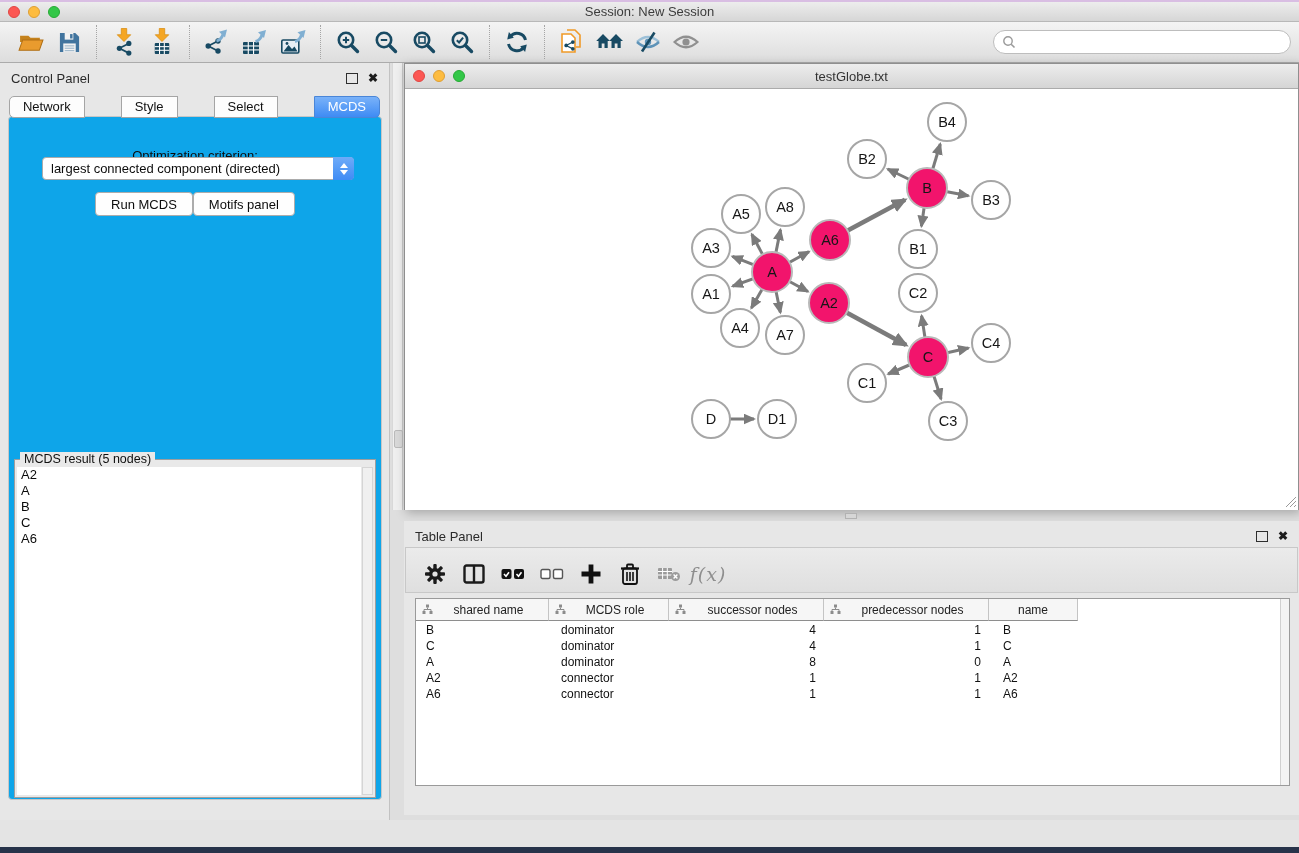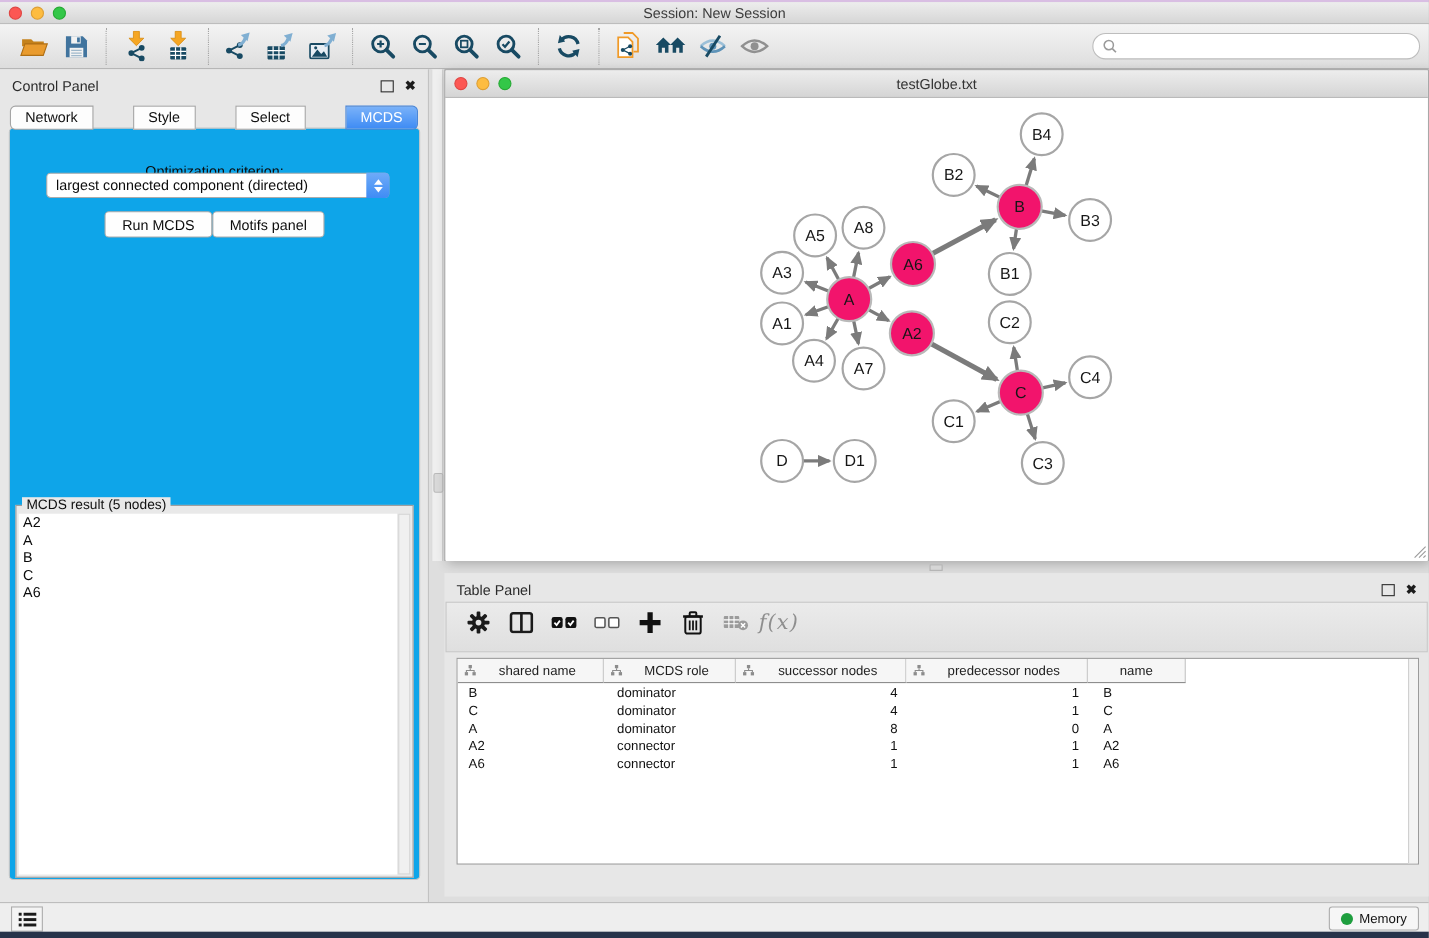--- a/index.html
+++ b/index.html
@@ -82,21 +82,21 @@
                display:flex;align-items:center;position:relative;}
   .nw-title{position:absolute;left:0;right:0;text-align:center;font-size:13px;color:#333;}
   .nw-content{position:relative;width:100%;height:421px;background:#fff;overflow:hidden;}
   .resize-grip{position:absolute;right:1px;bottom:1px;width:14px;height:14px;}
   .h-thumb{position:absolute;left:845px;top:450px;width:12px;height:6px;background:#D6D6D6;
            border:1px solid #B2B2B2;box-sizing:border-box;}
   
   .table-panel{position:absolute;left:404px;top:458px;width:895px;height:294px;background:#E7E7E7;}
   .tp-toolbar{position:absolute;left:1px;top:26px;width:893px;height:46px;
               background:linear-gradient(#EBEBEB,#DFDFDF);border:1px solid #C8C8C8;
-              display:flex;align-items:flex-start;padding-left:12px;box-sizing:border-box;gap:5px;}
+              display:flex;align-items:flex-end;padding-left:12px;box-sizing:border-box;gap:5px;}
   .tp-btn{width:34px;height:36px;display:flex;align-items:center;justify-content:center;cursor:pointer;}
   .tp-btn.disabled{cursor:default;}
   .fx{font-family:"DejaVu Serif",serif;font-style:italic;font-size:19px;color:#8E8E8E;letter-spacing:1px;}
   .node-table{position:absolute;left:11px;top:77px;width:875px;height:188px;background:#fff;
               border:1px solid #9A9A9A;box-sizing:border-box;overflow:hidden;}
   .tbl-header{position:absolute;left:0;top:0;height:22px;display:flex;}
   .th{height:22px;box-sizing:border-box;border-right:1px solid #C4C4C4;border-bottom:1px solid #8E8E8E;
       background:#F6F6F6;display:flex;align-items:center;padding:0 6px;font-size:12px;color:#222;cursor:pointer;}
   .th .lbl{flex:1;text-align:center;white-space:nowrap;}
   .th svg{margin-right:2px;flex:none;}
@@ -646,33 +646,15 @@
               <div class="td" style="width:155px;text-align:right;padding-right:8px">1</div>
               <div class="td" style="width:165px;text-align:right;padding-right:8px">1</div>
               <div class="td" style="width:89px;text-align:left;padding-left:14px">A6</div>
             </div>
           </div>
         <div class="tbl-vscroll"></div>
       </div>
     </div>
   </div>
 
-  <div class="statusbar">
-    <div class="list-btn">
-      <svg width="18" height="16" viewBox="0 0 20 18">
-        <g fill="#1B1B1B">
-          <rect x="1" y="2" width="3" height="3"></rect>
-            <rect x="1" y="7.5" width="3" height="3"></rect>
-            <rect x="1" y="13" width="3" height="3"></rect>
-          <rect x="6" y="2" width="13" height="3"></rect>
-            <rect x="6" y="7.5" width="13" height="3"></rect>
-            <rect x="6" y="13" width="13" height="3"></rect>
-        </g>
-      </svg>
-    </div>
-    <div class="memory-btn">
-      <span class="memory-dot"></span>
-      <span>Memory</span>
-    </div>
-  </div>
 
   <div class="strip-bottom"></div>
 </div>
 
 </body></html>

